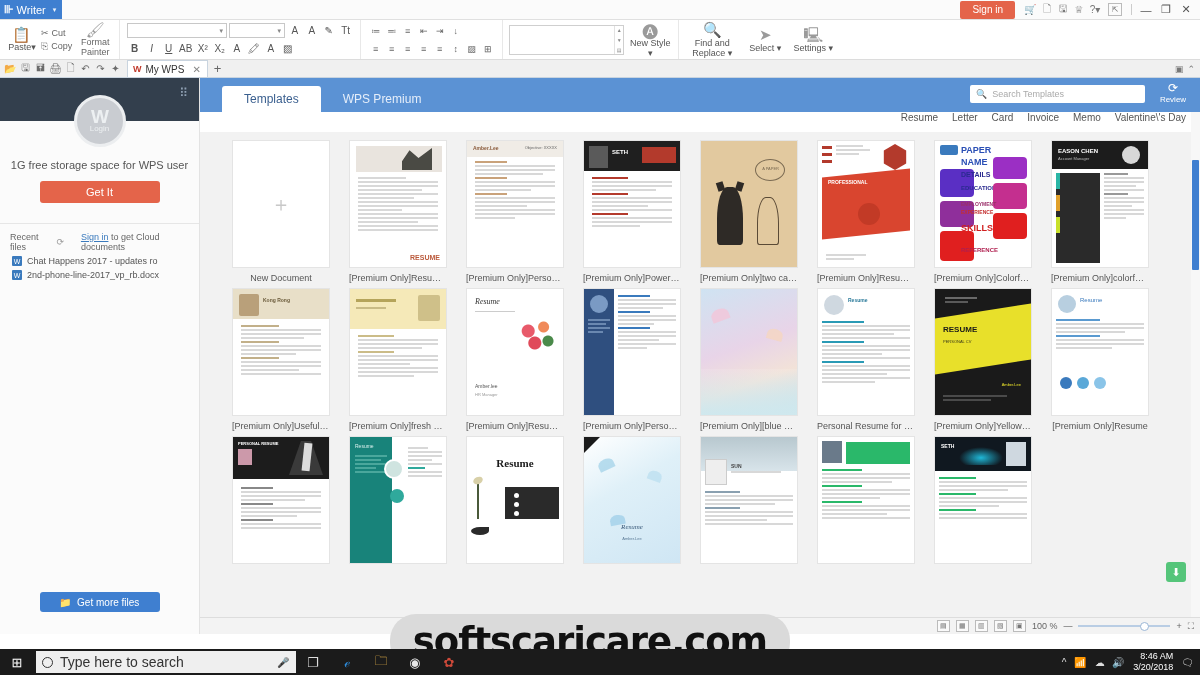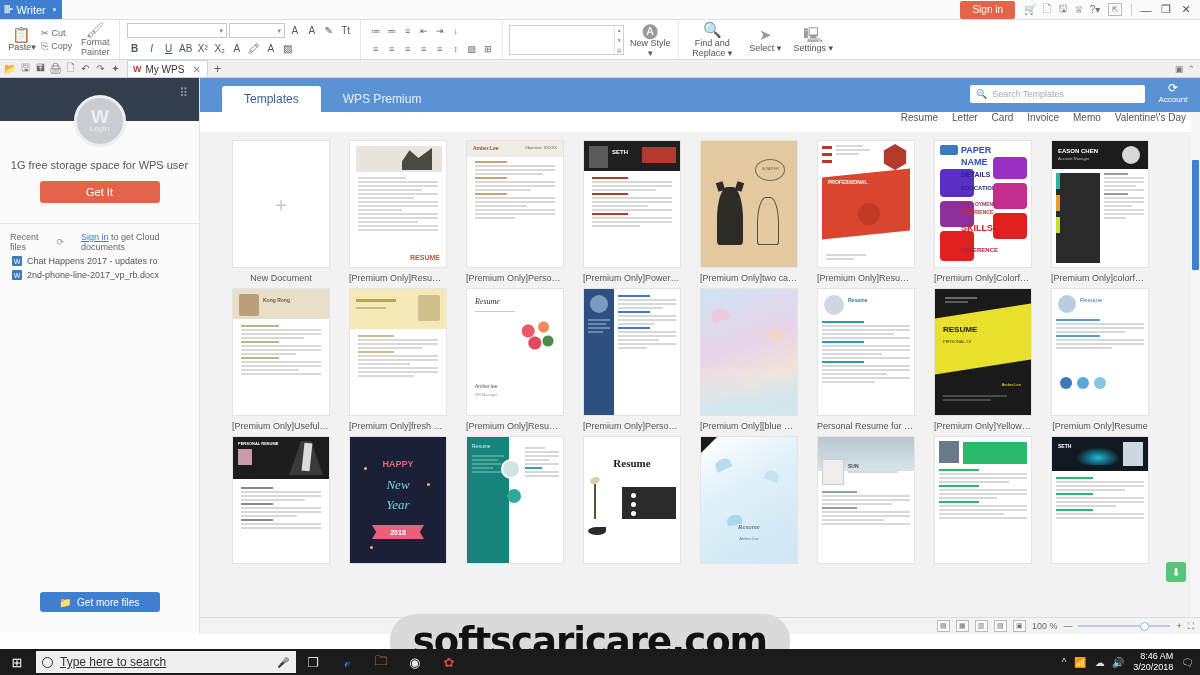--- a/index.html
+++ b/index.html
@@ -234,21 +234,21 @@
     background:#1b1b1b; display:flex; align-items:center; z-index:60;
   }
   .startbtn { width:34px; height:26px; display:flex; align-items:center;
     justify-content:center; color:#fff; font-size:13px;}
   .tb-search {
     width:260px; height:22px; background:#efefef; display:flex;
     align-items:center; padding:0 6px; gap:7px; margin-left:2px;
   }
   .tb-search .circ { width:11px; height:11px; border:1.5px solid #333;
     border-radius:50%;}
-  .tb-search .txt { font-size:12px; color:#333;text-decoration:underline; }
+  .tb-search .txt { font-size:14px; color:#333; }
   .tb-search .mic { margin-left:auto; font-size:10px; color:#444;}
   .tb-ico { width:34px; height:26px; display:flex; align-items:center;
     justify-content:center; font-size:13px; }
   .tray { margin-left:auto; display:flex; align-items:center; gap:8px;
     padding-right:6px; color:#e8e8e8; font-size:10px;}
   .clock { display:flex; flex-direction:column; align-items:flex-end;
     line-height:11px; font-size:9px; color:#fff;}
   .tray-ico { font-size:10px; color:#ddd;}
 </style>
 </head>
@@ -449,21 +449,21 @@
       <div class="ttab active">Templates</div>
       <div class="ttab">WPS Premium</div>
       <div class="searchwrap">
         <div class="searchbox">
           <span class="mag">🔍</span>
           <span class="ph">Search Templates</span>
         </div>
       </div>
       <div class="refresh-btn">
         <span class="ri">⟳</span>
-        <span>Account</span>
+        <span>Review</span>
       </div>
     </div>
 
     <div class="tfilters">
       <div class="tags">
         <div class="tag">Resume</div>
         <div class="tag">Letter</div>
         <div class="tag">Card</div>
         <div class="tag">Invoice</div>
         <div class="tag">Memo</div>
@@ -856,33 +856,20 @@
                   <div class="ln"></div>
                   <div class="ln" style="width:70%"></div>
                   <div class="ln" style="width:40%;background:#888"></div>
                   <div class="ln"></div>
                   <div class="ln"></div>
                 </div>
             </div>
           </div>
         </div>
 
-        <div class="tcard">
-          <div class="tthumb">
-            <div class="art" style="background:#1b2038">
-              <div style="position:absolute;left:0;right:0;top:22px;text-align:center;font-size:9px;color:#e8607a;font-weight:bold;">HAPPY</div>
-              <div style="position:absolute;left:0;right:0;top:40px;text-align:center;font-size:13px;color:#6fd8d8;font-style:italic;font-family:'Liberation Serif',serif;">New</div>
-              <div style="position:absolute;left:0;right:0;top:60px;text-align:center;font-size:13px;color:#6fd8d8;font-style:italic;font-family:'Liberation Serif',serif;">Year</div>
-              <div style="position:absolute;left:22px;right:22px;top:88px;height:14px;background:#e8607a;clip-path:polygon(0 0,100% 0,92% 50%,100% 100%,0 100%,8% 50%);display:flex;align-items:center;justify-content:center;font-size:7px;color:#fff;font-weight:bold;">2018</div>
-              <div style="position:absolute;left:14px;top:30px;width:3px;height:3px;border-radius:50%;background:#e8c05a"></div>
-              <div style="position:absolute;right:16px;top:46px;width:3px;height:3px;border-radius:50%;background:#e8c05a"></div>
-              <div style="position:absolute;left:20px;bottom:14px;width:3px;height:3px;border-radius:50%;background:#e8c05a"></div>
-            </div>
-          </div>
-        </div>
 
         <div class="tcard">
           <div class="tthumb">
             <div class="art" style="background:#fff">
               <div style="position:absolute;left:0;top:0;width:42px;bottom:0;background:#18837a;"></div>
               <div style="position:absolute;left:5px;top:6px;font-size:5px;color:#d8f0ec;">Resume</div>
               <div style="position:absolute;left:5px;top:18px;width:32px;">
                 <div class="ln" style="background:#4aa79c"></div>
                   <div class="ln" style="background:#4aa79c;width:80%"></div>
                   <div class="ln" style="background:#4aa79c"></div>

